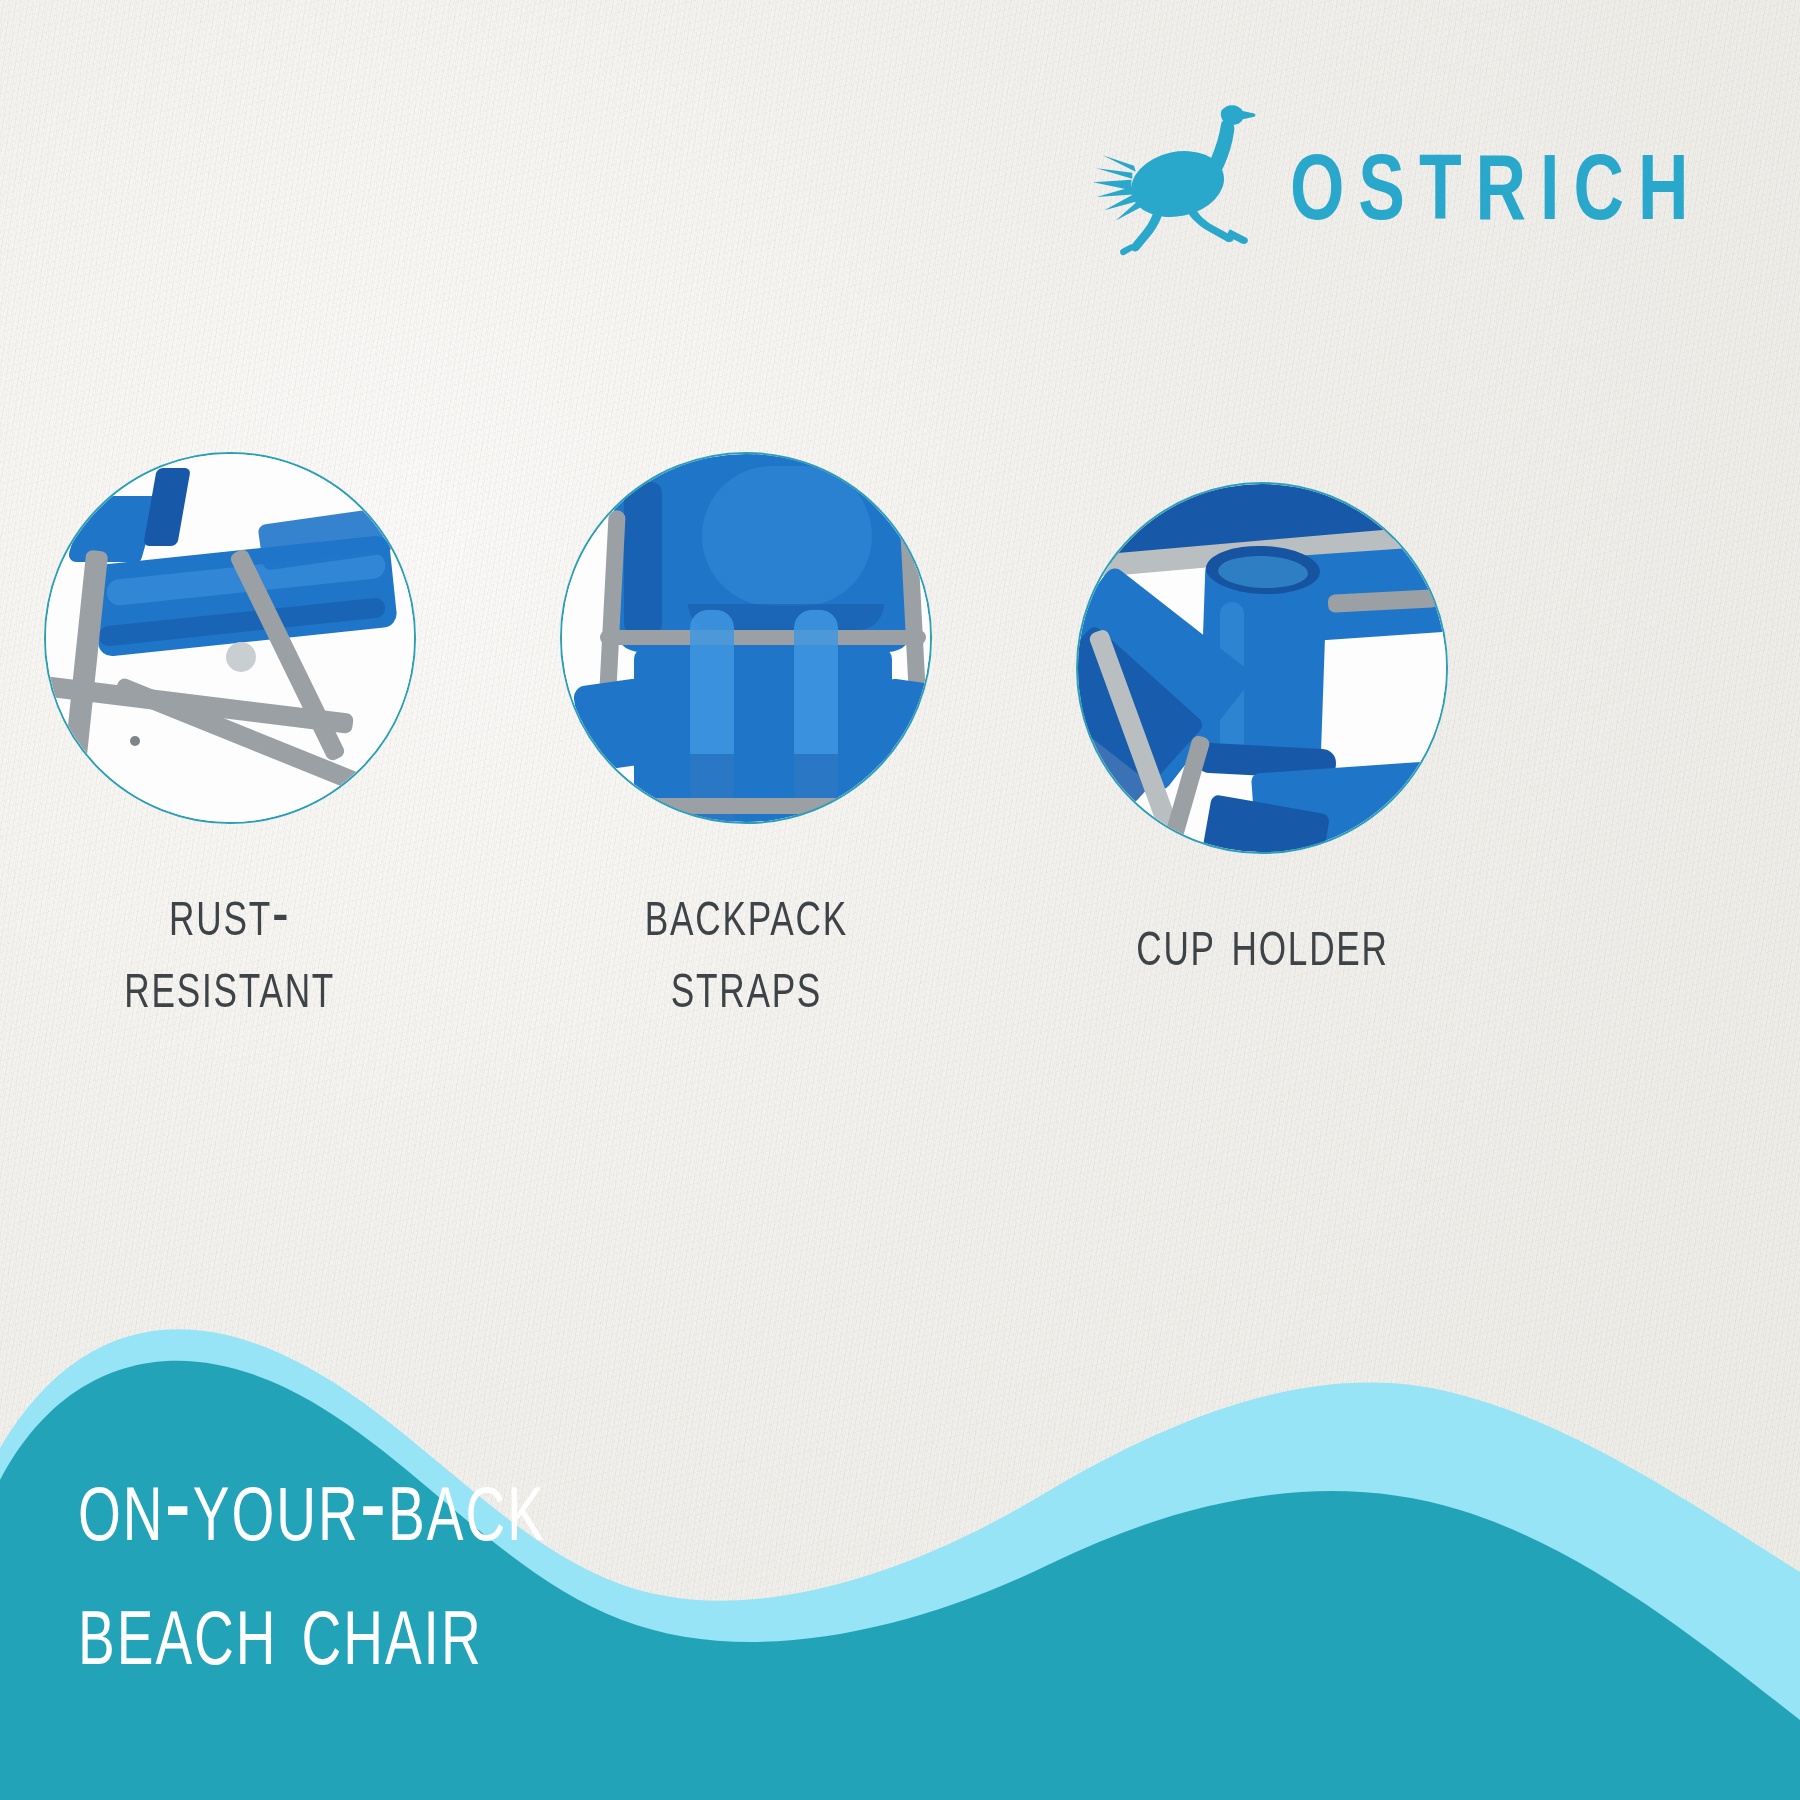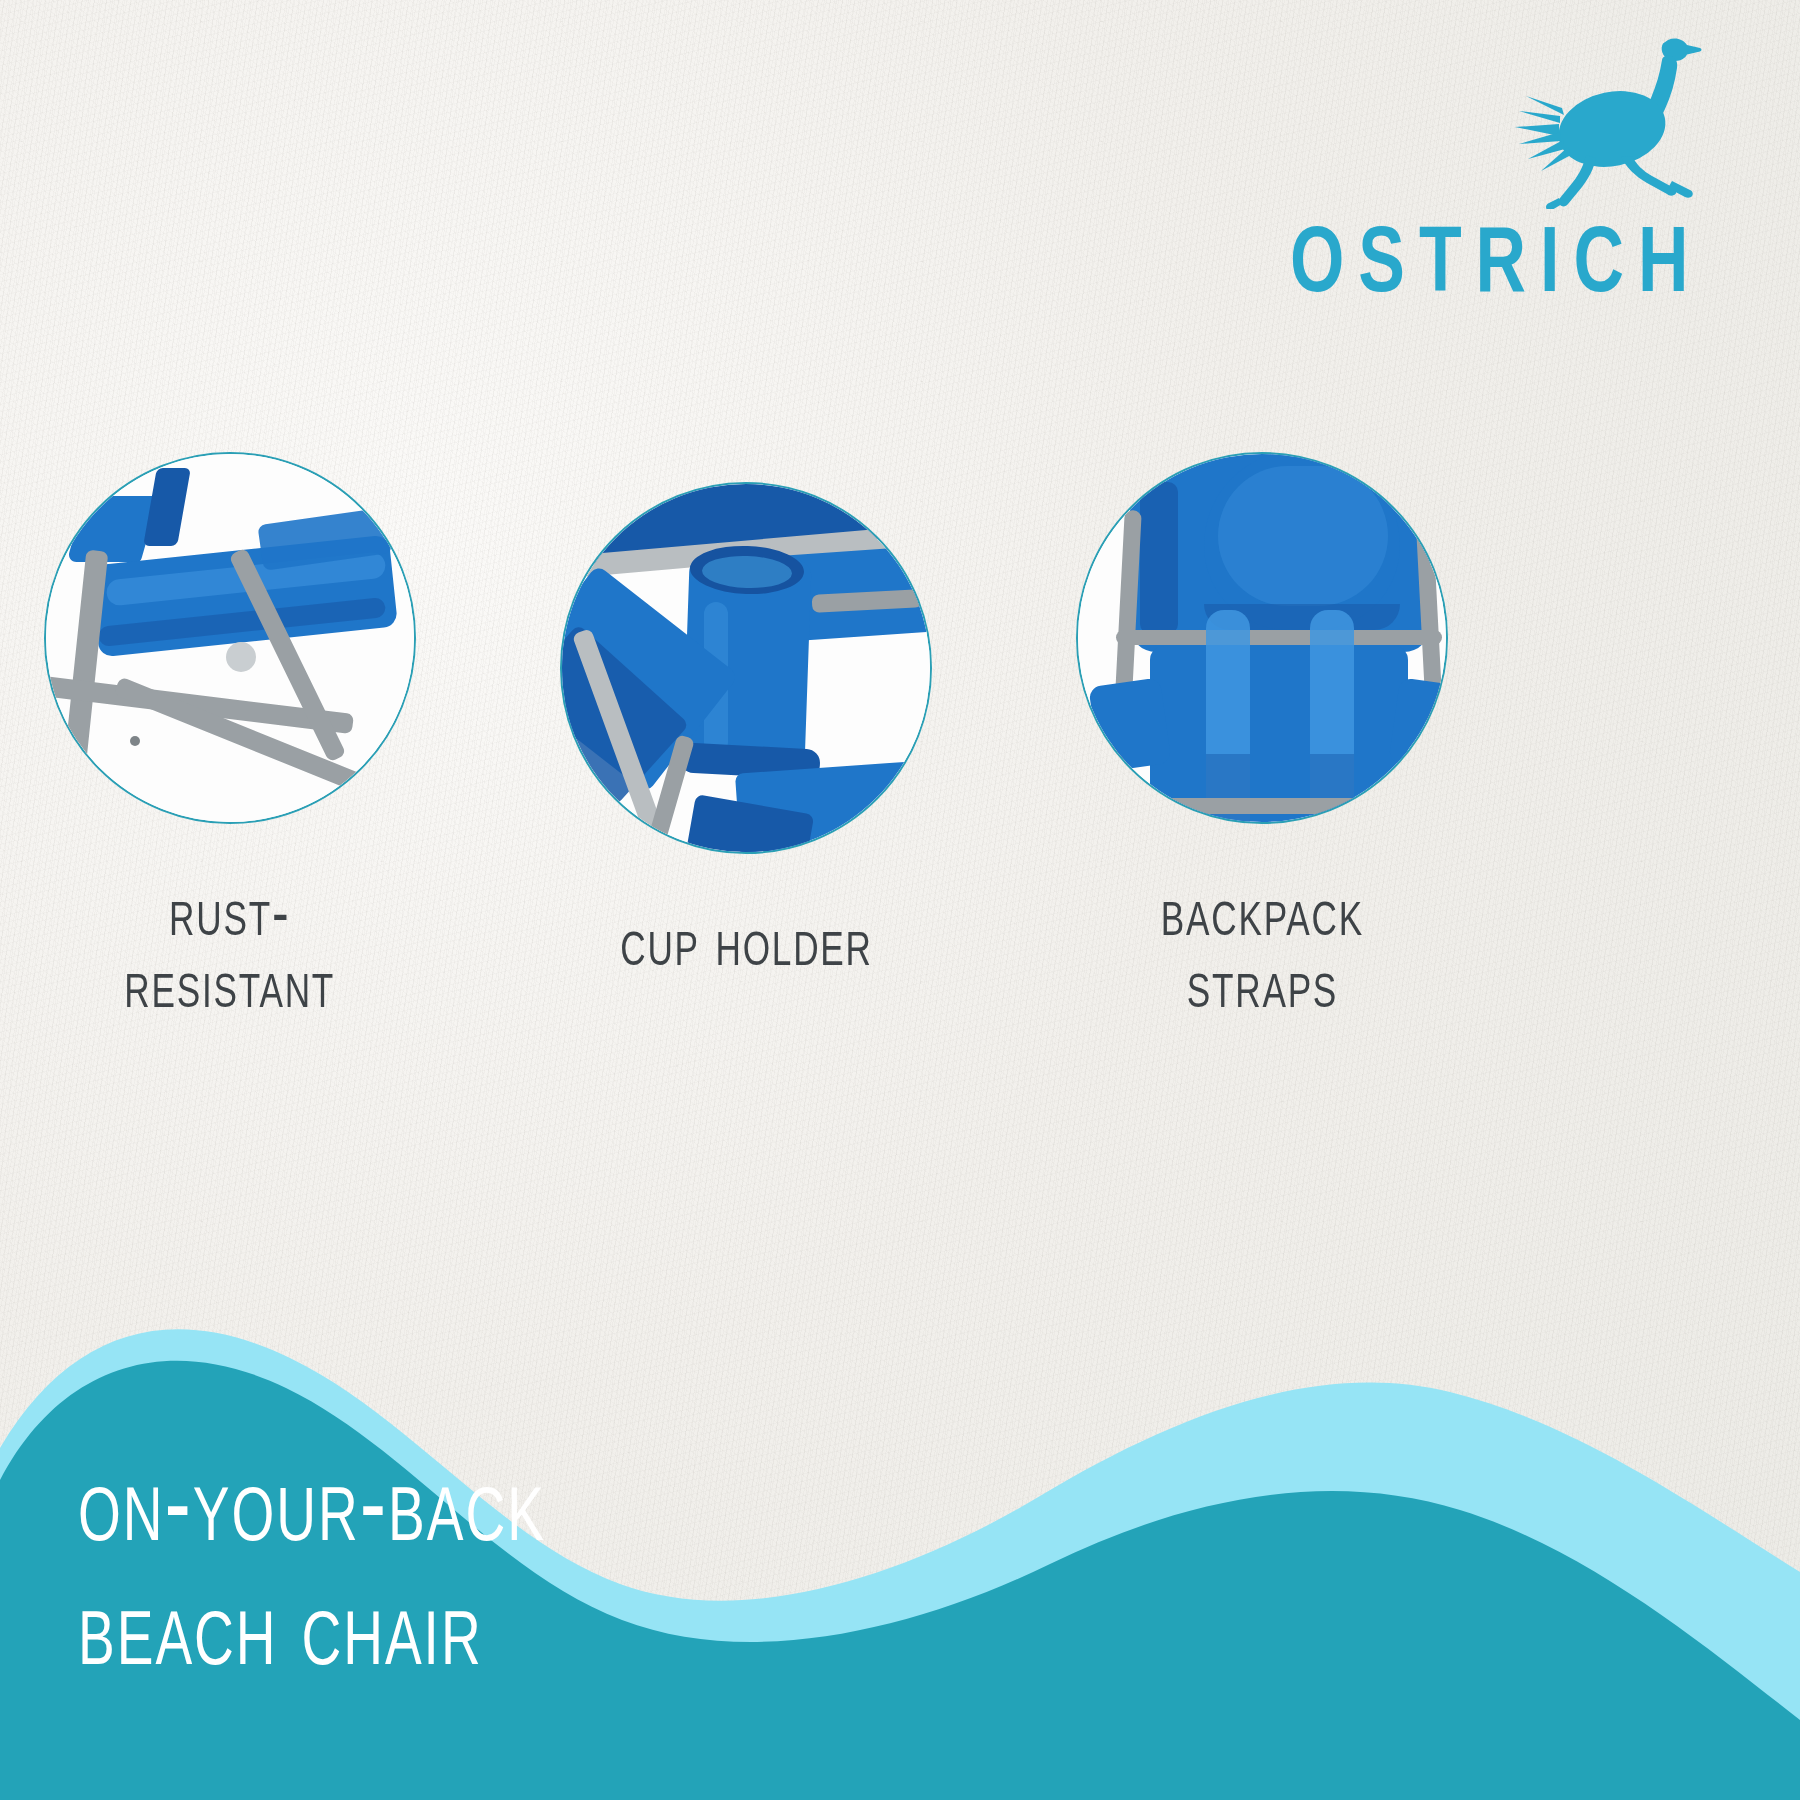--- a/index.html
+++ b/index.html
@@ -31,24 +31,24 @@
       radial-gradient(ellipse 4px 1px at 38% 62%, rgba(120,115,110,.07) 0%, transparent 70%),
       radial-gradient(ellipse 2px 1px at 82% 44%, rgba(120,115,110,.07) 0%, transparent 70%),
       radial-gradient(ellipse 3px 1px at 50% 85%, rgba(120,115,110,.06) 0%, transparent 70%),
       radial-gradient(ellipse 2px 1px at 90% 72%, rgba(120,115,110,.06) 0%, transparent 70%);
     background-size: 180px 120px, 240px 160px, 200px 140px, 260px 180px, 220px 150px, 300px 200px;
   }
 
   
   .brand {
     position:absolute;
-    top:34px; left:1080px;
+    top:42px; left:1080px;
     width:640px; height:270px;
-    display:flex; flex-direction:column;
-    align-items:flex-end; justify-content:flex-start;
+    display:flex; flex-direction:row;
+    align-items:center; justify-content:flex-start;
   }
   .brand-mark { width:220px; height:175px; display:block; }
   .brand-word {
     font-family:"Liberation Sans Narrow","Liberation Sans", sans-serif;
     font-size:76px;
     font-weight:700;
     letter-spacing:.20em;
     line-height:1;
     margin-top:4px;
     transform:scaleX(.92) scaleY(1.22);
@@ -188,20 +188,56 @@
     </div>
     <div class="feature-label" style="color:#3e4347">Rust-
 Resistant</div>
   </div>
 
   <div class="feature">
     <div class="photo-ring">
       <div class="photo-inner">
         <div class="f-white"></div>
 
+        <div class="fab" style="left:52px; top:-10px; width:300px; height:208px; border-radius:26px;"></div>
+
+        <div class="fab" style="left:126px; top:-4px; width:196px; height:180px; border-radius:98px 98px 86px 86px;"></div>
+        <div class="fab-l" style="left:140px; top:12px; width:170px; height:140px; border-radius:90px; opacity:.35;"></div>
+
+        <div class="fab-d" style="left:126px; top:150px; width:196px; height:26px; border-radius:0 0 86px 86px; opacity:.55;"></div>
+
+        <div class="fab-d" style="left:62px; top:28px; width:38px; height:152px; border-radius:10px; opacity:.7;"></div>
+
+        <div class="bar" style="left:40px; top:56px; width:17px; height:260px; transform:rotate(3deg); border-radius:9px;"></div>
+        <div class="bar" style="left:344px; top:56px; width:17px; height:260px; transform:rotate(-3deg); border-radius:9px;"></div>
+
+        <div class="bar" style="left:38px; top:176px; width:326px; height:15px; border-radius:8px;"></div>
+
+        <div class="fab" style="left:72px; top:192px; width:258px; height:190px; border-radius:14px;"></div>
+
+        <div class="fab-l" style="left:128px; top:156px; width:44px; height:226px; border-radius:18px; opacity:.85;"></div>
+        <div class="fab-l" style="left:232px; top:156px; width:44px; height:226px; border-radius:18px; opacity:.85;"></div>
+        <div class="fab-d" style="left:128px; top:300px; width:44px; height:82px; border-radius:0 0 14px 14px; opacity:.45;"></div>
+        <div class="fab-d" style="left:232px; top:300px; width:44px; height:82px; border-radius:0 0 14px 14px; opacity:.45;"></div>
+
+        <div class="fab" style="left:16px; top:228px; width:72px; height:86px; border-radius:12px; transform:rotate(-8deg);"></div>
+        <div class="fab" style="left:316px; top:228px; width:72px; height:86px; border-radius:12px; transform:rotate(8deg);"></div>
+
+        <div class="bar" style="left:60px; top:344px; width:284px; height:16px; border-radius:8px;"></div>
+      </div>
+    </div>
+    <div class="feature-label" style="color:#3e4347">Backpack
+Straps</div>
+  </div>
+
+  <div class="feature">
+    <div class="photo-ring">
+      <div class="photo-inner">
+        <div class="f-white"></div>
+
         <div class="fab-d" style="left:-10px; top:-6px; width:400px; height:72px; transform:rotate(-5deg);"></div>
 
         <div class="bar-lt" style="left:-10px; top:56px; width:400px; height:22px; transform:rotate(-5deg);"></div>
 
         <div class="fab" style="left:214px; top:66px; width:180px; height:86px; transform:rotate(-4deg); border-radius:6px;"></div>
         <div class="bar" style="left:250px; top:108px; width:110px; height:18px; transform:rotate(-3deg);"></div>
 
         <div class="fab" style="left:124px; top:74px; width:122px; height:214px; border-radius:16px 16px 22px 22px; transform:rotate(2deg);"></div>
 
         <div style="position:absolute; left:128px; top:62px; width:114px; height:48px; border-radius:50%; background:#1653a0; transform:rotate(2deg);"></div>
@@ -217,56 +253,20 @@
         <div class="bar-lt" style="left:52px; top:140px; width:20px; height:250px; transform:rotate(-20deg);"></div>
         <div class="bar" style="left:96px; top:250px; width:18px; height:140px; transform:rotate(16deg);"></div>
 
         <div class="fab" style="left:176px; top:282px; width:220px; height:96px; transform:rotate(-4deg); border-radius:8px;"></div>
         <div class="fab-d" style="left:128px; top:320px; width:120px; height:60px; transform:rotate(10deg); border-radius:8px;"></div>
       </div>
     </div>
     <div class="feature-label" style="color:#3e4347">Cup Holder</div>
   </div>
 
-  <div class="feature">
-    <div class="photo-ring">
-      <div class="photo-inner">
-        <div class="f-white"></div>
-
-        <div class="fab" style="left:52px; top:-10px; width:300px; height:208px; border-radius:26px;"></div>
-
-        <div class="fab" style="left:126px; top:-4px; width:196px; height:180px; border-radius:98px 98px 86px 86px;"></div>
-        <div class="fab-l" style="left:140px; top:12px; width:170px; height:140px; border-radius:90px; opacity:.35;"></div>
-
-        <div class="fab-d" style="left:126px; top:150px; width:196px; height:26px; border-radius:0 0 86px 86px; opacity:.55;"></div>
-
-        <div class="fab-d" style="left:62px; top:28px; width:38px; height:152px; border-radius:10px; opacity:.7;"></div>
-
-        <div class="bar" style="left:40px; top:56px; width:17px; height:260px; transform:rotate(3deg); border-radius:9px;"></div>
-        <div class="bar" style="left:344px; top:56px; width:17px; height:260px; transform:rotate(-3deg); border-radius:9px;"></div>
-
-        <div class="bar" style="left:38px; top:176px; width:326px; height:15px; border-radius:8px;"></div>
-
-        <div class="fab" style="left:72px; top:192px; width:258px; height:190px; border-radius:14px;"></div>
-
-        <div class="fab-l" style="left:128px; top:156px; width:44px; height:226px; border-radius:18px; opacity:.85;"></div>
-        <div class="fab-l" style="left:232px; top:156px; width:44px; height:226px; border-radius:18px; opacity:.85;"></div>
-        <div class="fab-d" style="left:128px; top:300px; width:44px; height:82px; border-radius:0 0 14px 14px; opacity:.45;"></div>
-        <div class="fab-d" style="left:232px; top:300px; width:44px; height:82px; border-radius:0 0 14px 14px; opacity:.45;"></div>
-
-        <div class="fab" style="left:16px; top:228px; width:72px; height:86px; border-radius:12px; transform:rotate(-8deg);"></div>
-        <div class="fab" style="left:316px; top:228px; width:72px; height:86px; border-radius:12px; transform:rotate(8deg);"></div>
-
-        <div class="bar" style="left:60px; top:344px; width:284px; height:16px; border-radius:8px;"></div>
-      </div>
-    </div>
-    <div class="feature-label" style="color:#3e4347">Backpack
-Straps</div>
-  </div>
-
 </div>
 
 <div class="wave-zone">
   <svg viewBox="0 0 1800 620" preserveAspectRatio="none">
 
     <path fill="#96e4f5" d="M0 268 C 70 150, 170 120, 290 178 C 410 236, 500 360, 620 404 C 740 448, 900 400, 1040 316 C 1180 232, 1320 180, 1450 212 C 1580 244, 1700 330, 1800 392 L 1800 620 L 0 620 Z"></path>
 
     <path fill="#23a3b8" d="M0 300 C 60 186, 166 150, 286 208 C 406 266, 496 392, 622 440 C 748 488, 910 452, 1050 384 C 1190 316, 1330 290, 1460 330 C 1590 370, 1710 470, 1800 540 L 1800 620 L 0 620 Z"></path>
   </svg>
   <div class="headline">On-Your-Back

